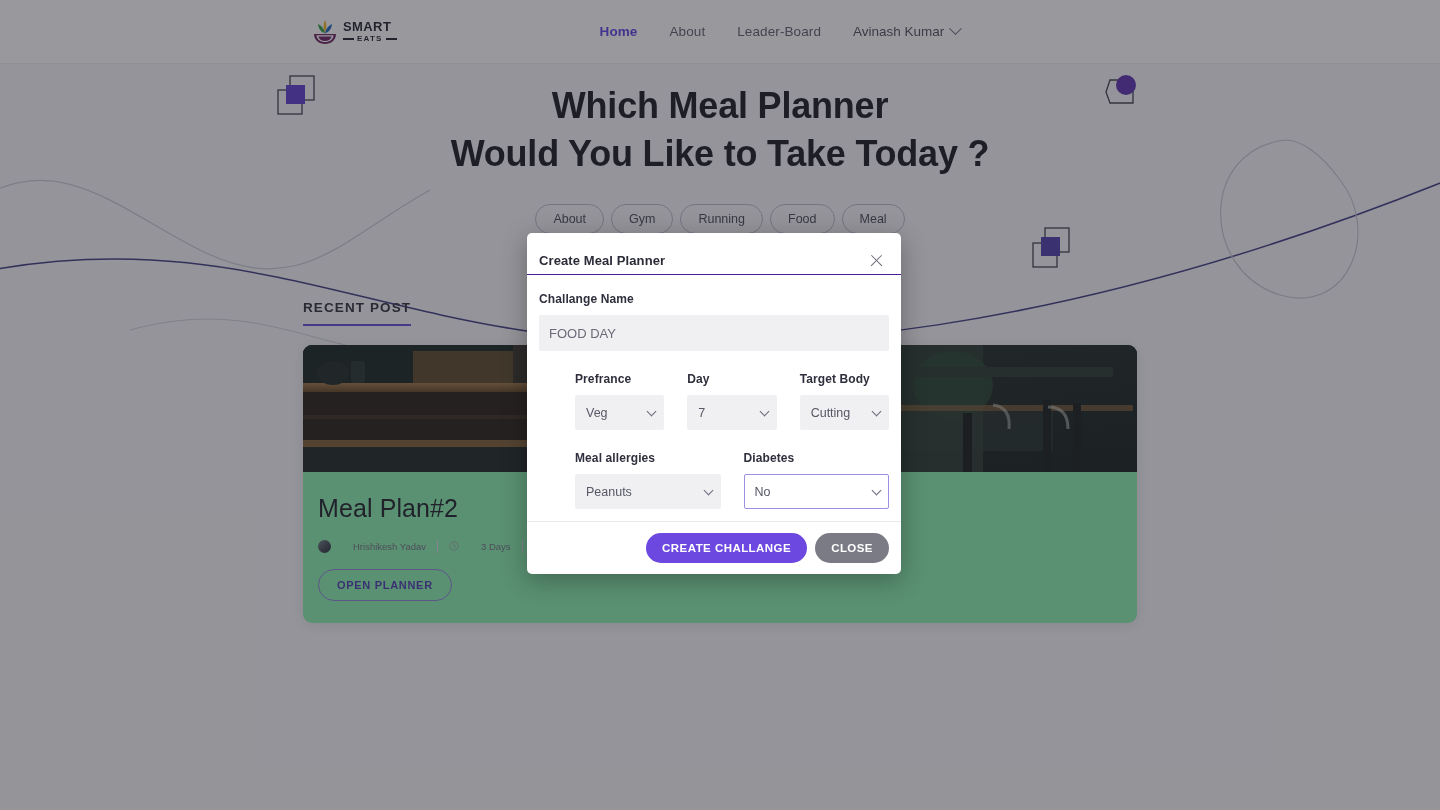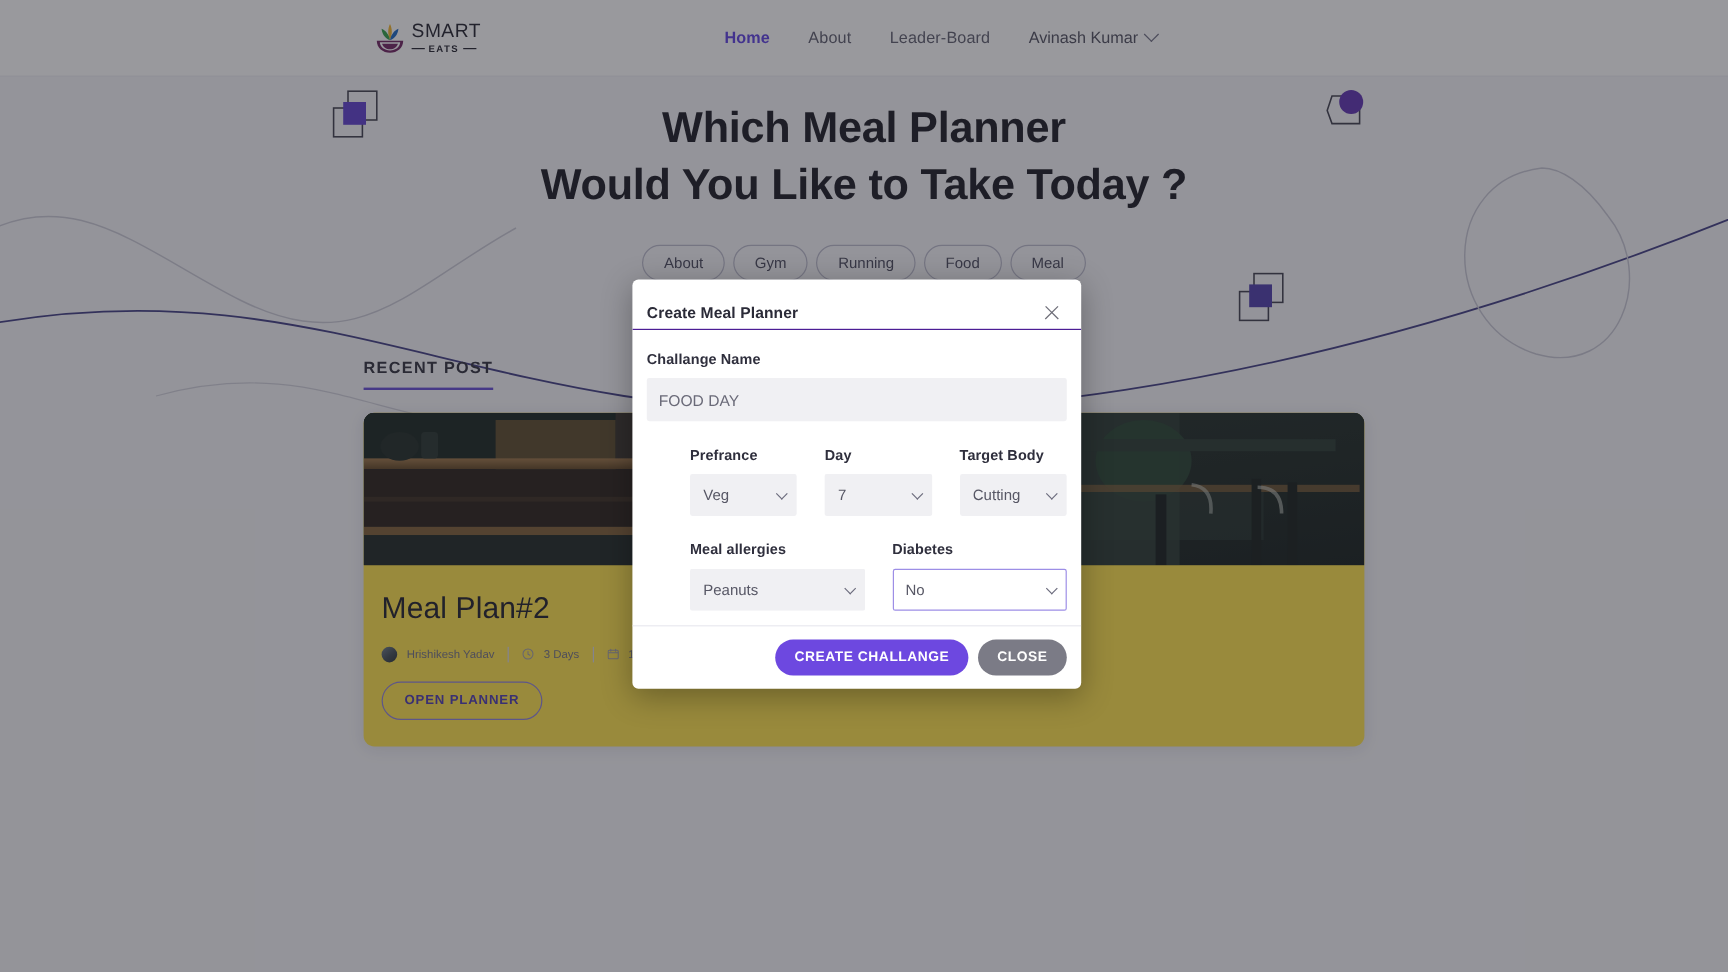--- a/index.html
+++ b/index.html
@@ -51,22 +51,22 @@
     margin-left: 312px;
   }
   .logo-mark { width: 26px; height: 28px; display:block; }
   .logo-text {
     display: flex;
     flex-direction: column;
     align-items: flex-start;
     line-height: 1;
   }
   .logo-smart {
-    font-size: 16px;
-    font-weight: normal;
+    font-size: 13px;
+    font-weight: bold;
     letter-spacing: .4px;
     color: #1d1d28;
   }
   .logo-eats-row {
     display: flex;
     align-items: center;
     gap: 3px;
     margin-top: 2px;
   }
   .logo-rule { width: 11px; height: 1.5px; background: #1d1d28; display:block; }
@@ -144,21 +144,21 @@
     letter-spacing: 1.1px;
     color: #2c2c3a;
     display: inline-block;
     padding-bottom: 9px;
     border-bottom: 2px solid #6048d4;
   }
 
   .post-card {
     margin-top: 19px;
     width: 834px;
-    background: #fde047;
+    background: #86efac;
     border-radius: 9px;
     box-shadow: 0 2px 14px rgba(30,30,60,.10);
     overflow: hidden;
   }
   .post-img {
     height: 127px;
     width: 100%;
     position: relative;
     background: #17231f;
     overflow: hidden;
@@ -176,21 +176,21 @@
     margin-top: 17px;
     display: flex;
     align-items: center;
     gap: 0;
     font-size: 9.5px;
     color: #6e6e80;
   }
   .meta-item {
     display: flex;
     align-items: center;
-    gap: 8px;
+    gap: 22px;
     padding: 0 11px;
   }
   .meta-item:first-child { padding-left: 0; }
   .meta-sep { width: 1px; height: 13px; background: #d6d6e0; }
   .avatar {
     width: 13px; height: 13px; border-radius: 50%;
     background: linear-gradient(140deg,#6b7a86 0%,#3d4850 55%,#242c32 100%);
     flex: none;
   }
   .i-clock, .i-cal { width: 10px; height: 10px; flex:none; display:block; }

